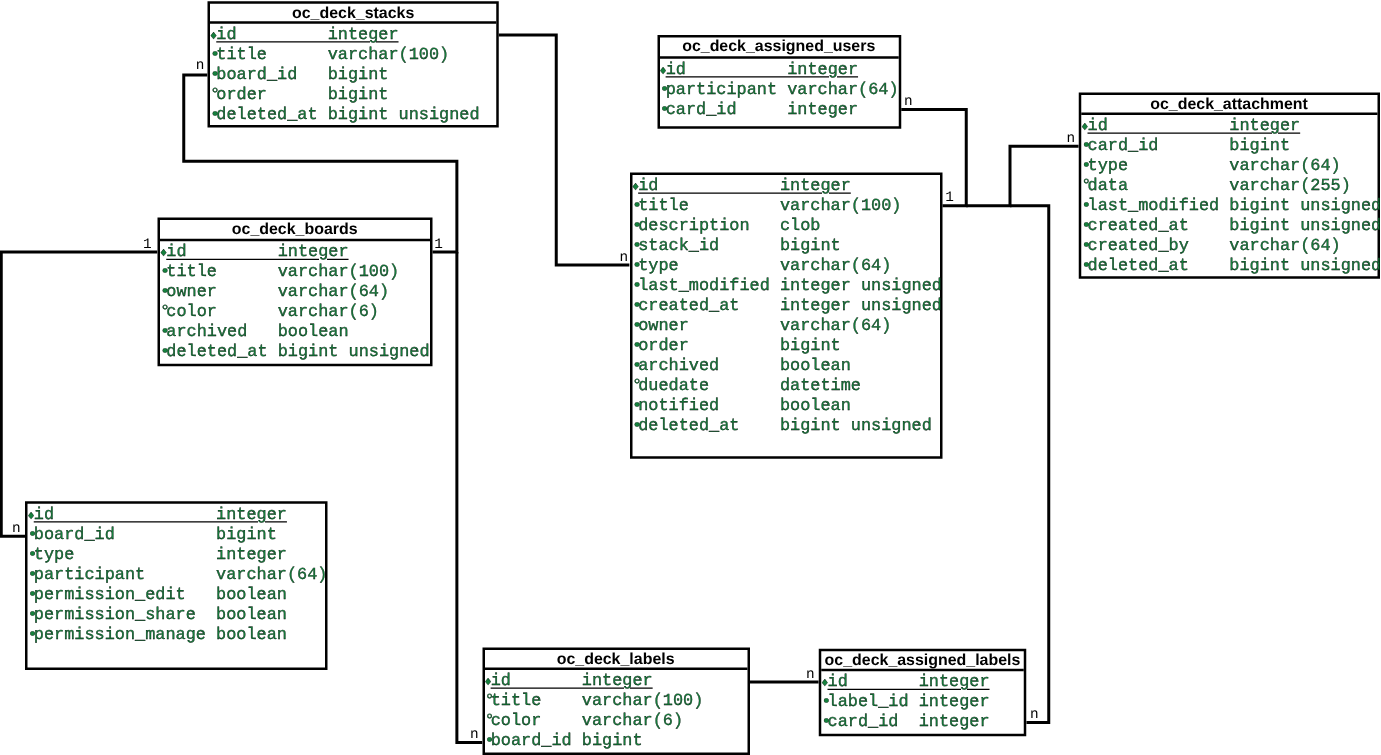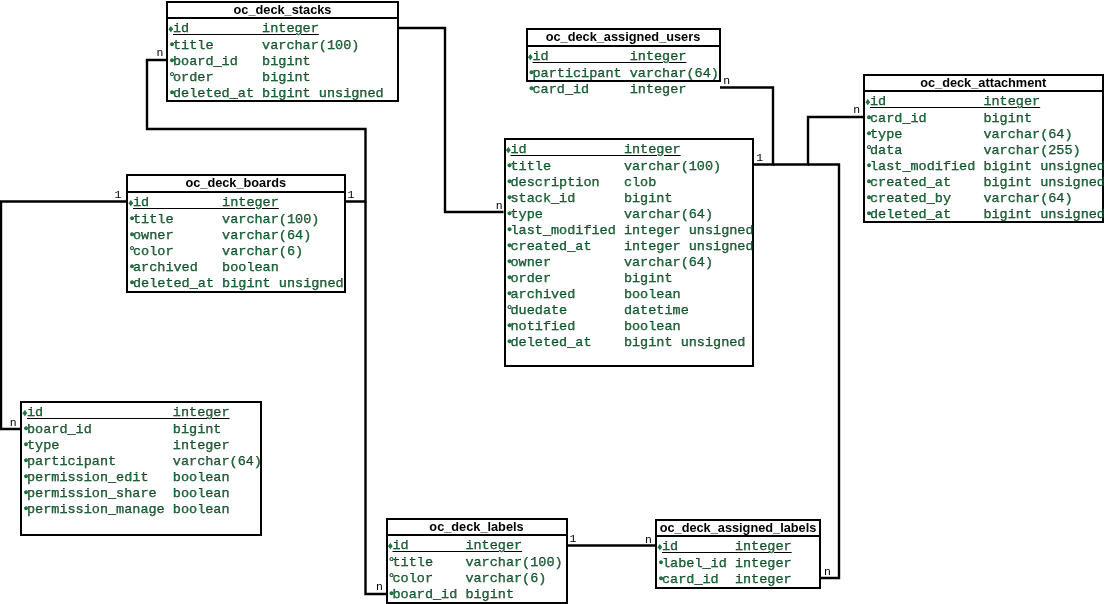--- a/index.html
+++ b/index.html
@@ -44,21 +44,21 @@
 
 <div class="tbl" style="left:166px;top:0.5px;width:233px;height:101.5px;">
 <div class="hd">oc_deck_stacks</div>
 <pre><span class="pk">♦</span><u>id         integer</u>
 <span class="b">•</span>title      varchar(100)
 <span class="b">•</span>board_id   bigint
 <span class="b">°</span>order      bigint
 <span class="b">•</span>deleted_at bigint unsigned</pre>
 </div>
 
-<div class="tbl" style="left:525.5px;top:28px;width:195px;height:54px;">
+<div class="tbl" style="left:525.5px;top:28px;width:195px;height:75px;">
 <div class="hd">oc_deck_assigned_users</div>
 <pre><span class="pk">♦</span><u>id          integer</u>
 <span class="b">•</span>participant varchar(64)
 <span class="b">•</span>card_id     integer</pre>
 </div>
 
 <div class="tbl" style="left:863px;top:73.5px;width:240.5px;height:149.5px;">
 <div class="hd">oc_deck_attachment</div>
 <pre><span class="pk">♦</span><u>id            integer</u>
 <span class="b">•</span>card_id       bigint
@@ -99,21 +99,21 @@
 <div class="tbl" style="left:20px;top:401px;width:241.5px;height:134.5px;">
 <pre><span class="pk">♦</span><u>id                integer</u>
 <span class="b">•</span>board_id          bigint
 <span class="b">•</span>type              integer
 <span class="b">•</span>participant       varchar(64)
 <span class="b">•</span>permission_edit   boolean
 <span class="b">•</span>permission_share  boolean
 <span class="b">•</span>permission_manage boolean</pre>
 </div>
 
-<div class="tbl" style="left:385.5px;top:517.5px;width:182px;height:86.5px;">
+<div class="tbl" style="left:385.5px;top:517.5px;width:214px;height:86.5px;">
 <div class="hd">oc_deck_labels</div>
 <pre><span class="pk">♦</span><u>id       integer</u>
 <span class="b">°</span>title    varchar(100)
 <span class="b">°</span>color    varchar(6)
 <span class="b">•</span>board_id bigint</pre>
 </div>
 
 <div class="tbl" style="left:655px;top:518.5px;width:166px;height:70.5px;">
 <div class="hd">oc_deck_assigned_labels</div>
 <pre><span class="pk">♦</span><u>id       integer</u>

